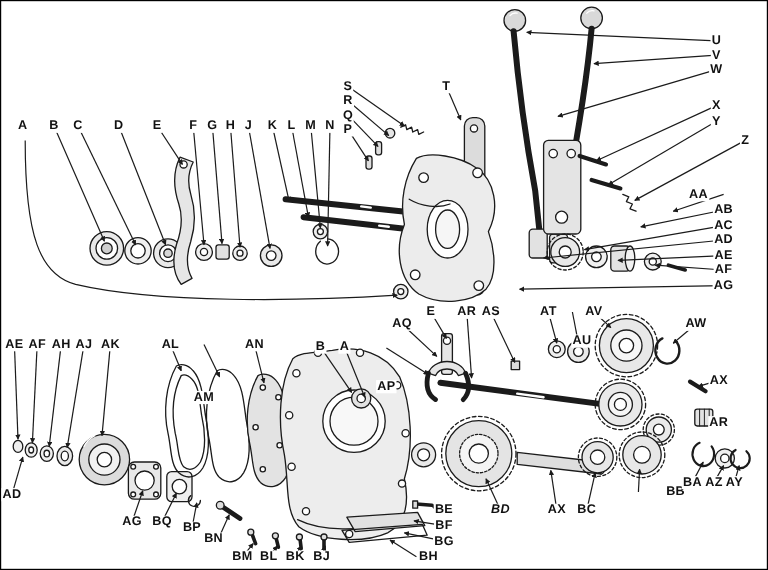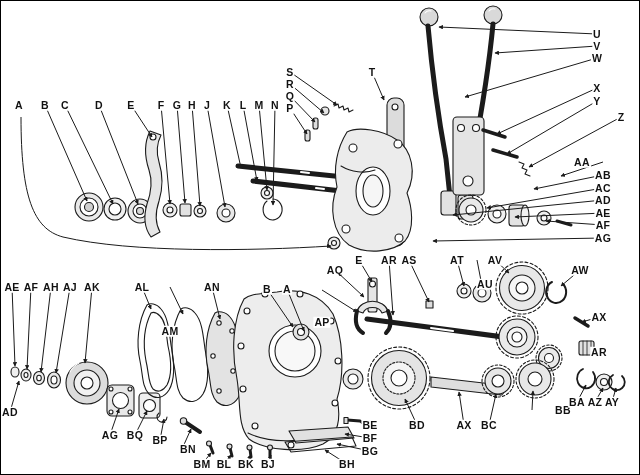--- a/index.html
+++ b/index.html
@@ -441,30 +441,30 @@
       <span class="part-label" style="left: 456px; top: 259px;">AT</span>
       <span class="part-label" style="left: 484px; top: 259px; margin-top: 24px;">AU</span>
       <span class="part-label" style="left: 494px; top: 259px; text-align: right;">AV</span>
       <span class="part-label" style="left: 579px; top: 269px;">AW</span>
       <span class="part-label" style="left: 598px; top: 316px;">AX</span>
       <span class="part-label" style="left: 598px; top: 351px;">AR</span>
       <span class="part-label" style="left: 9px; top: 411px;">AD</span>
       <span class="part-label" style="left: 109px; top: 434px;">AG</span>
       <span class="part-label" style="left: 134px; top: 434px;">BQ</span>
       <span class="part-label" style="left: 159px; top: 439px;">BP</span>
-      <span class="part-label" style="left: 187px; top: 448px;">BN</span>
+      <span class="part-label" style="left: 177px; top: 448px;">BN</span>
       <span class="part-label" style="left: 201px; top: 463px;">BM</span>
       <span class="part-label" style="left: 223px; top: 463px;">BL</span>
       <span class="part-label" style="left: 245px; top: 463px;">BK</span>
       <span class="part-label" style="left: 267px; top: 463px;">BJ</span>
-      <span class="part-label" style="left: 346px; top: 463px;">BH</span>
+      <span class="part-label" style="left: 356px; top: 463px;">BH</span>
       <span class="part-label" style="left: 369px; top: 450px;">BG</span>
       <span class="part-label" style="left: 369px; top: 437px;">BF</span>
       <span class="part-label" style="left: 369px; top: 424px;">BE</span>
-      <span class="part-label" style="left: 416px; top: 424px;">BD</span>
+      <span class="part-label" style="left: 416px; top: 424px; font-style: italic;">BD</span>
       <span class="part-label" style="left: 463px; top: 424px;">AX</span>
       <span class="part-label" style="left: 488px; top: 424px;">BC</span>
       <span class="part-label" style="left: 562px; top: 409px;">BB</span>
       <span class="part-label" style="left: 576px; top: 401px;">BA</span>
       <span class="part-label" style="left: 594px; top: 401px;">AZ</span>
       <span class="part-label" style="left: 611px; top: 401px;">AY</span>
     </div>
 
 </div>
 

